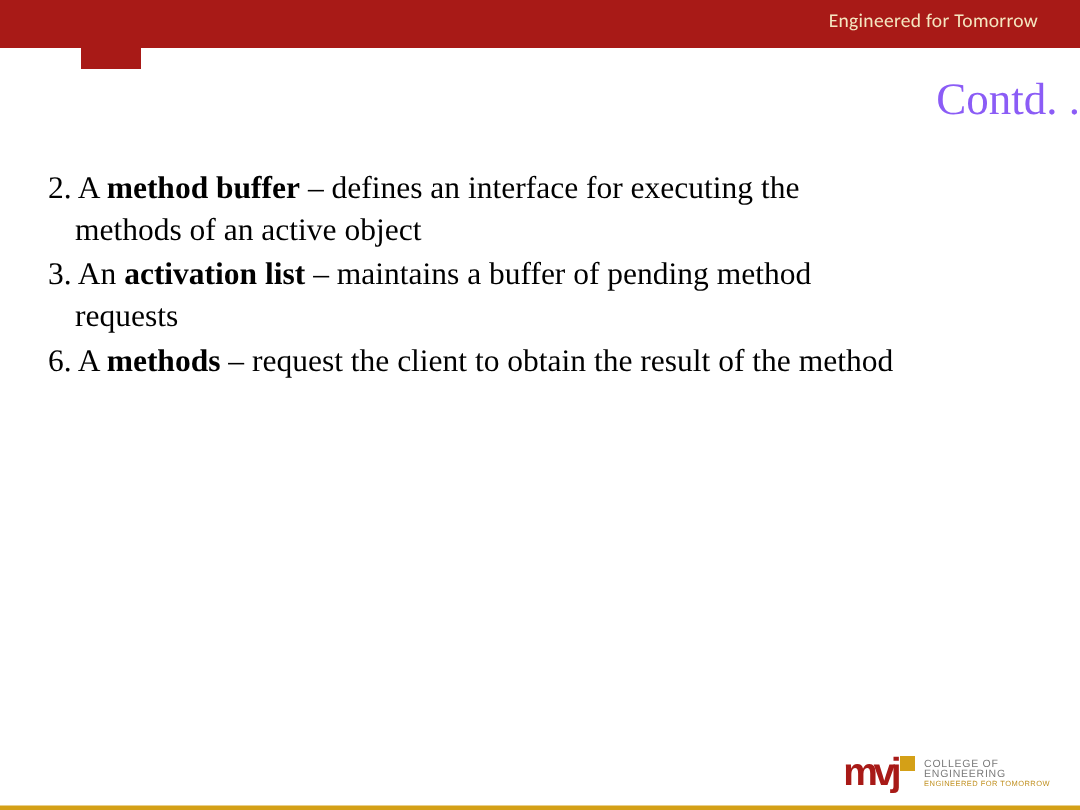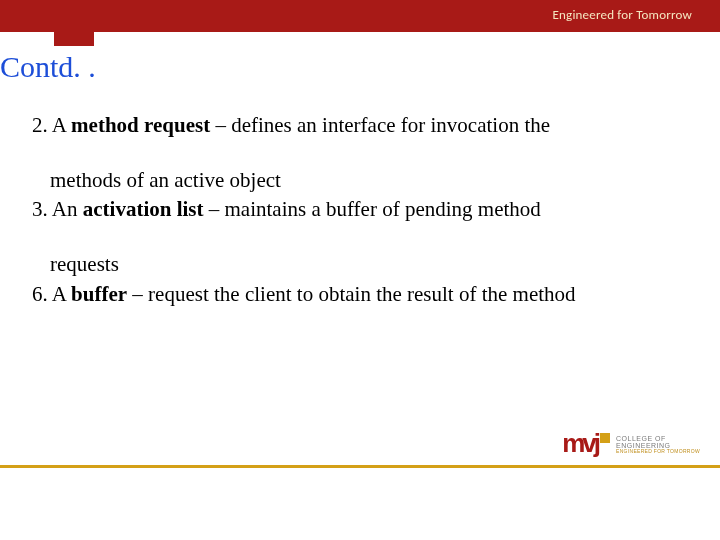--- a/index.html
+++ b/index.html
@@ -1,34 +1,34 @@
 <!DOCTYPE html>
 <html><head>
 <meta charset="utf-8">
 <style>
   * { margin: 0; padding: 0; box-sizing: border-box; }
   html, body { width: 720px; height: 540px; font-family: "Times New Roman", Times, serif; background: #fff; }
-  .slide { position: relative; width: 720px; height: 468px; background: #ffffff; overflow: hidden; }
+  .slide { position: relative; width: 720px; height: 540px; background: #ffffff; overflow: hidden; }
 
   
   .banner { position: absolute; top: 0; left: 0; right: 0; height: 32px; background: #a81a17; }
   .banner-left { position: absolute; top: 0; left: 0; width: 440px; height: 32px; background: #a81a17; }
   .notch { position: absolute; top: 32px; left: 54px; width: 40px; height: 14px; background: #a81a17; }
   .tagline { position: absolute; top: 7px; right: 28px; color: #f5e6c0; font-family: Calibri, Arial, sans-serif; font-size: 13px; letter-spacing: 0.2px; }
 
   
-  .title { position: absolute; top: 50px; left: 0; right: 0; text-align: left; font-size: 30px; color: #1d4ed8; font-family: "Times New Roman", serif; }
+  .title { position: absolute; top: 50px; left: 0; right: 0; text-align: right; font-size: 30px; color: #8b5cf6; font-family: "Times New Roman", serif; padding-left: 42px; }
 
   
   .body { position: absolute; top: 112px; left: 32px; right: 32px; font-size: 21px; line-height: 1.32; color: #000; }
   .item { margin-bottom: 2px; }
   .num { display: inline; }
   .lead { display: inline; }
   .bold { font-weight: bold; }
-  .cont { padding-left: 18px; margin-top: 27px; }
+  .cont { padding-left: 18px; }
 
   
   .footer-bar { position: absolute; left: 0; right: 0; bottom: 0; height: 3px; background: #d4a017; }
 
   
   .logo { position: absolute; right: 20px; bottom: 12px; display: flex; align-items: center; gap: 6px; }
   .logo-m { font-family: Arial, sans-serif; font-weight: 900; font-size: 26px; color: #a81a17; letter-spacing: -3px; line-height: 0.8; }
   .logo-box { width: 10px; height: 10px; background: #d4a017; display: inline-block; margin-left: 2px; vertical-align: top; }
   .logo-text { display: flex; flex-direction: column; font-family: Arial, sans-serif; font-size: 7px; line-height: 1.05; color: #7a7a7a; letter-spacing: 0.5px; text-transform: uppercase; }
   .logo-sub { font-size: 5px; color: #c09020; letter-spacing: 0.3px; }
@@ -41,33 +41,33 @@
   <div class="banner"></div>
   <div class="banner-left"></div>
   <div class="notch"></div>
   <div class="tagline">Engineered for Tomorrow</div>
 
   <div class="title">Contd. .</div>
 
   <div class="body">
 
     <div class="item">
-      <span class="num">2.</span><span class="lead"> A </span><span class="bold">method request</span><span> – defines an interface for  invocation the</span>
+      <span class="num">2.</span><span class="lead"> A </span><span class="bold">method buffer</span><span> – defines an interface for  executing the</span>
       <div class="cont">methods of an active object</div>
     </div>
 
     <div class="item">
       <span class="num">3.</span><span class="lead"> An </span><span class="bold">activation list</span><span> – maintains a buffer of pending method</span>
       <div class="cont">requests</div>
     </div>
 
 
 
     <div class="item">
-      <span class="num">6.</span><span class="lead"> A </span><span class="bold">buffer</span><span> – request the client to obtain the result  of the method</span>
+      <span class="num">6.</span><span class="lead"> A </span><span class="bold">methods</span><span> – request the client to obtain the result  of the method</span>
     </div>
 
   </div>
 
   <div class="logo">
     <div>
       <span class="logo-m">mvj</span><span class="logo-box"></span>
     </div>
     <div class="logo-text">
       <span>COLLEGE OF</span>

